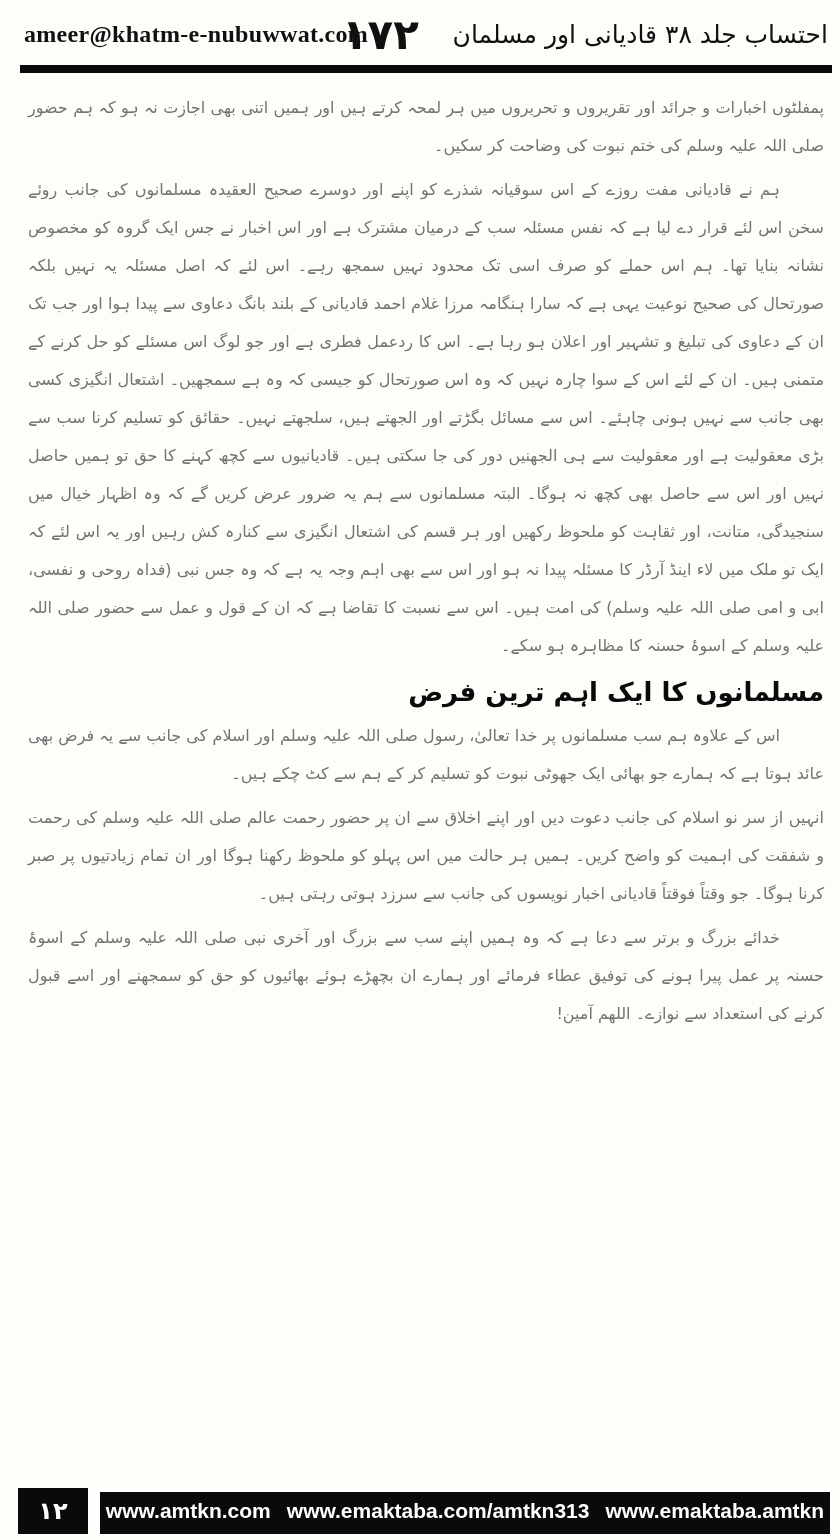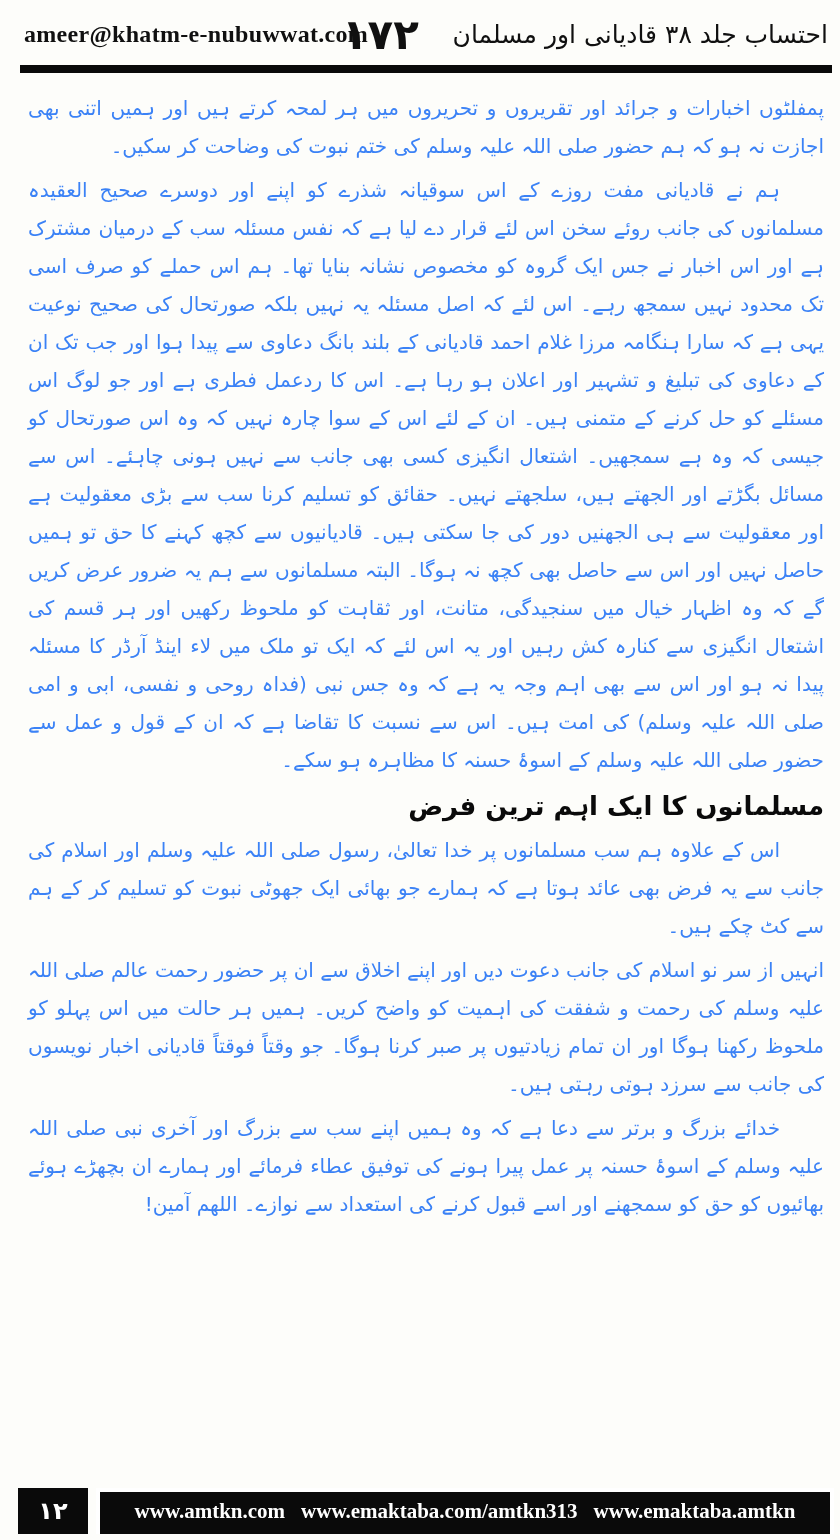--- a/index.html
+++ b/index.html
@@ -57,24 +57,24 @@
   }
   
   main {
     flex: 1;
     direction: rtl;
     padding: 16px 16px 4px 16px;
     overflow: hidden;
   }
   p.para {
     margin: 0 0 6px 0;
-    font-size: 20px;
+    font-size: 16px;
     line-height: 38px;
     text-align: justify;
-    color: #3b82f6;
+    color: #737373;
   }
   p.indent { text-indent: 44px; }
   h2.section {
     font-size: 26px;
     font-weight: bold;
     margin: 12px 0 10px 0;
     text-align: right;
     color: #0a0a0a;
   }
   
@@ -98,21 +98,21 @@
     direction: rtl;
   }
   .links {
     flex: 1;
     background: #0a0a0a;
     color: #ffffff;
     display: flex;
     align-items: center;
     justify-content: center;
     gap: 16px;
-    font-family: Liberation Serif, serif;
+    font-family: Liberation Sans, sans-serif;
     font-weight: bold;
     font-size: 21px;
     box-shadow: inset 0 4px 0 0 #ffffff, inset 4px 0 0 0 #ffffff, inset -4px 0 0 0 #ffffff, inset 0 -4px 0 0 #0a0a0a;
     white-space: nowrap;
   }
 </style>
 </head>
 <body>
 
 <div class="page">

